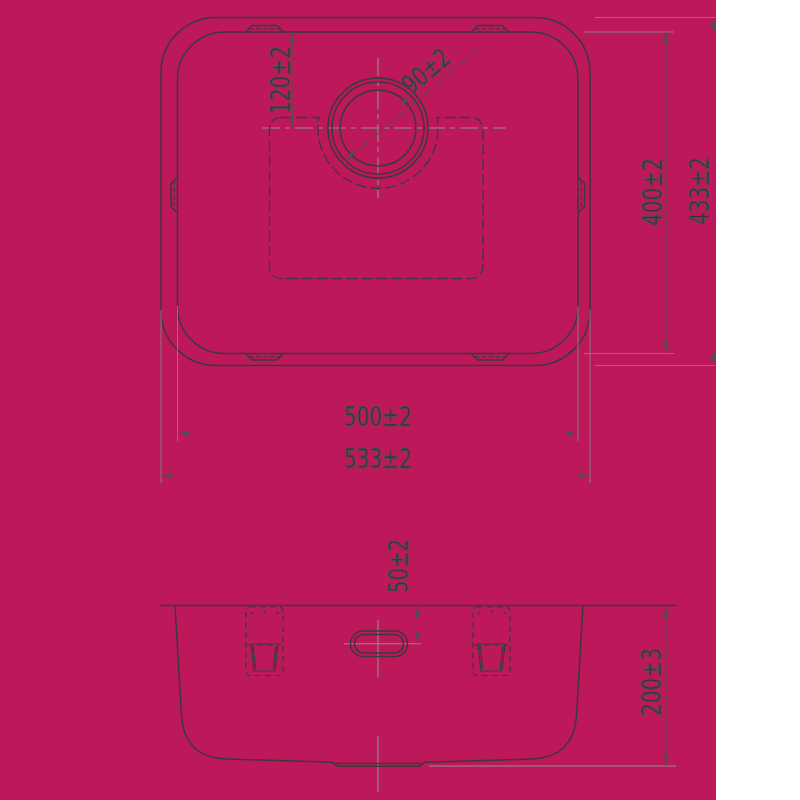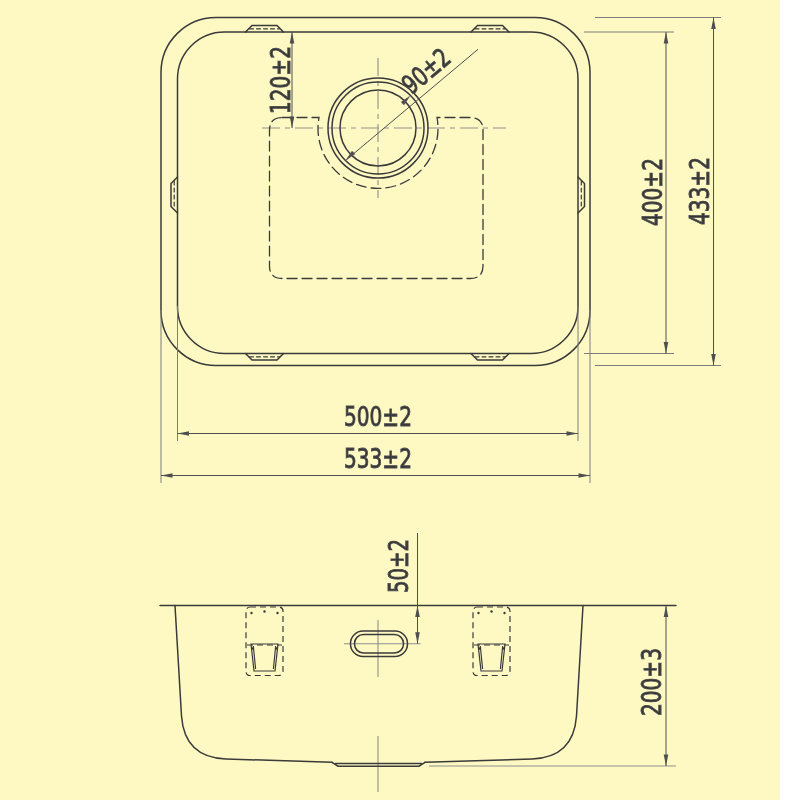--- a/index.html
+++ b/index.html
@@ -1,16 +1,16 @@
 <!DOCTYPE html>
 <html><head>
 <meta charset="utf-8">
 <style>
   html,body{margin:0;padding:0;background:#ffffff;}
-  .canvas{width:780px;height:800px;background:#fef9c3;position:relative;overflow:hidden;}
+  .canvas{width:716px;height:800px;background:#be185d;position:relative;overflow:hidden;}
   svg{display:block;}
   svg text{
     font-family:"DejaVu Sans","Liberation Sans",sans-serif;
     font-size:26px;
     fill:#333333;
   }
   .view{fill:none;stroke:#3a3a3a;stroke-width:1.5;stroke-linecap:round;}
   .view .dashed{stroke-dasharray:10 5;stroke-width:1.3;}
   .view .clipdash{stroke-dasharray:4 3;stroke-width:1.2;}
   .cl{fill:none;stroke:#8f8f8f;stroke-width:1.1;}

